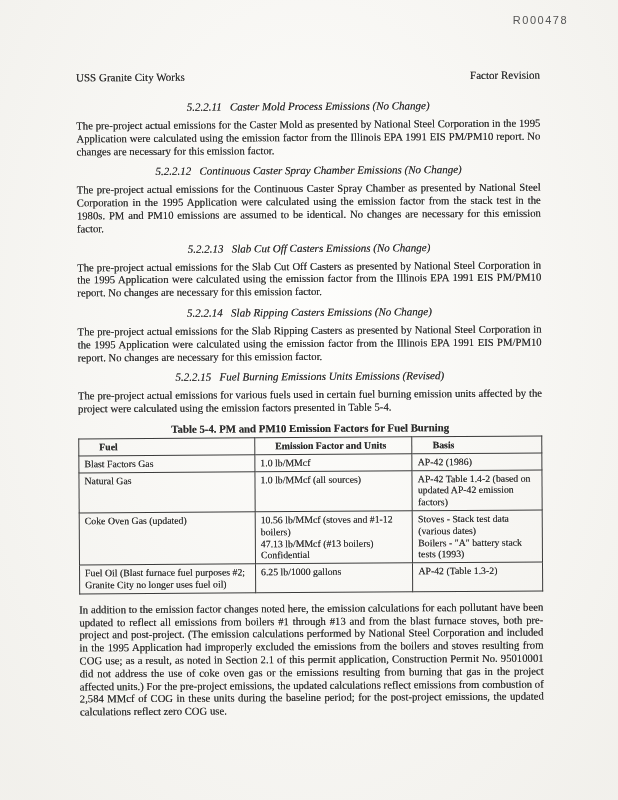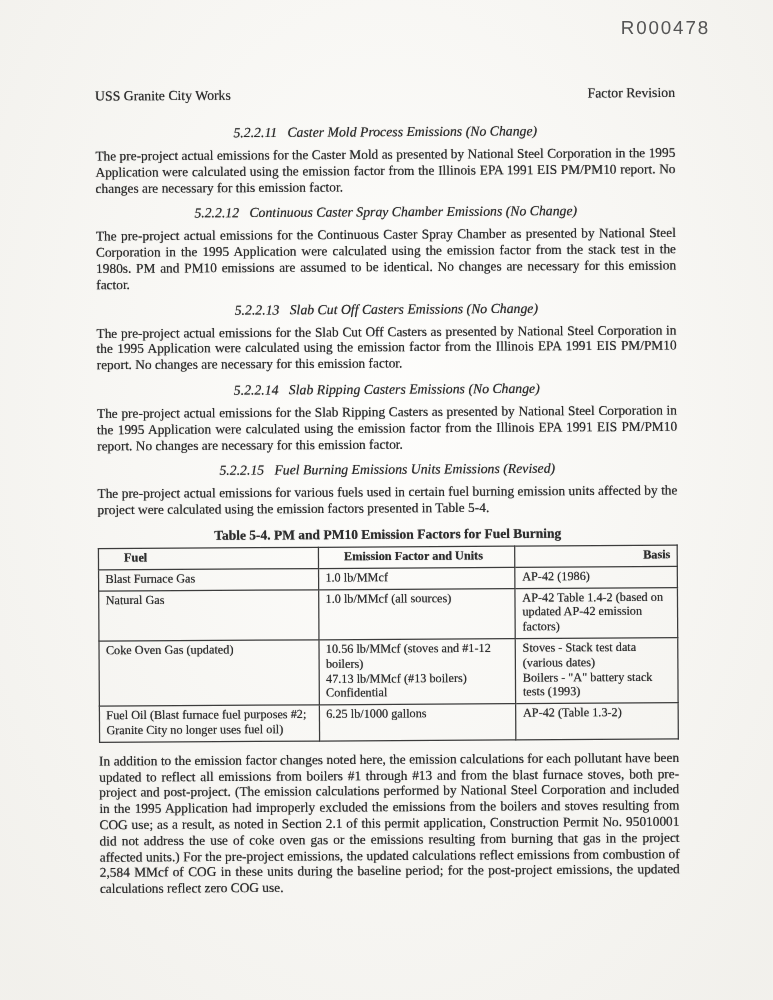--- a/index.html
+++ b/index.html
@@ -17,21 +17,21 @@
   }
   .scan-area {
     position:absolute; inset:0;
     transform:rotate(-0.35deg);
     padding:70px 76px 0 78px;
     text-shadow:0 0 0.6px rgba(45,45,45,0.75);
   }
   .stamp {
     position:absolute; top:14px; right:50px;
     font-family:"Liberation Sans", sans-serif;
-    font-size:15px; letter-spacing:1.5px; color:#555;
+    font-size:11px; letter-spacing:1.5px; color:#555;
   }
   .header {
     display:flex; justify-content:space-between;
     font-size:11px; margin-bottom:18px;
   }
   .sec-heading {
     font-size:11px; font-style:italic; font-weight:normal;
     text-align:center; margin:8px 0 6px;
     white-space:pre-wrap;
   }
@@ -51,21 +51,21 @@
   .factors th, .factors td {
     border:1px solid #3c3c3c;
     padding:2px 5px;
     vertical-align:top; text-align:left;
     white-space:pre-line;
   }
   .factors th { font-weight:bold;padding-left:20px; }
   .factors col.c1 { width:38%; }
   .factors col.c2 { width:34%; }
   .factors col.c3 { width:28%; }
-  th.center { text-align:right; }
+  th.center { text-align:left; }
   td.italic { }
   .footer {
     position:absolute; bottom:50px; left:0; width:100%;
     text-align:center; font-size:10.5px;
     text-shadow:0 0 0.6px rgba(45,45,45,0.75);
   }
 </style>
 </head>
 <body>
 
@@ -105,21 +105,21 @@
         </colgroup>
       <thead>
         <tr>
           <th>Fuel</th>
           <th>Emission Factor and Units</th>
           <th class="center">Basis</th>
         </tr>
       </thead>
       <tbody>
         <tr>
-          <td>Blast Furnace Gas</td>
+          <td>Blast Factors Gas</td>
           <td>1.0 lb/MMcf</td>
           <td>AP-42 (1986)</td>
         </tr>
         <tr>
           <td>Natural Gas</td>
           <td>1.0 lb/MMcf (all sources)</td>
           <td>AP-42 Table 1.4-2 (based on updated AP-42 emission factors)</td>
         </tr>
         <tr>
           <td>Coke Oven Gas (updated)</td>

